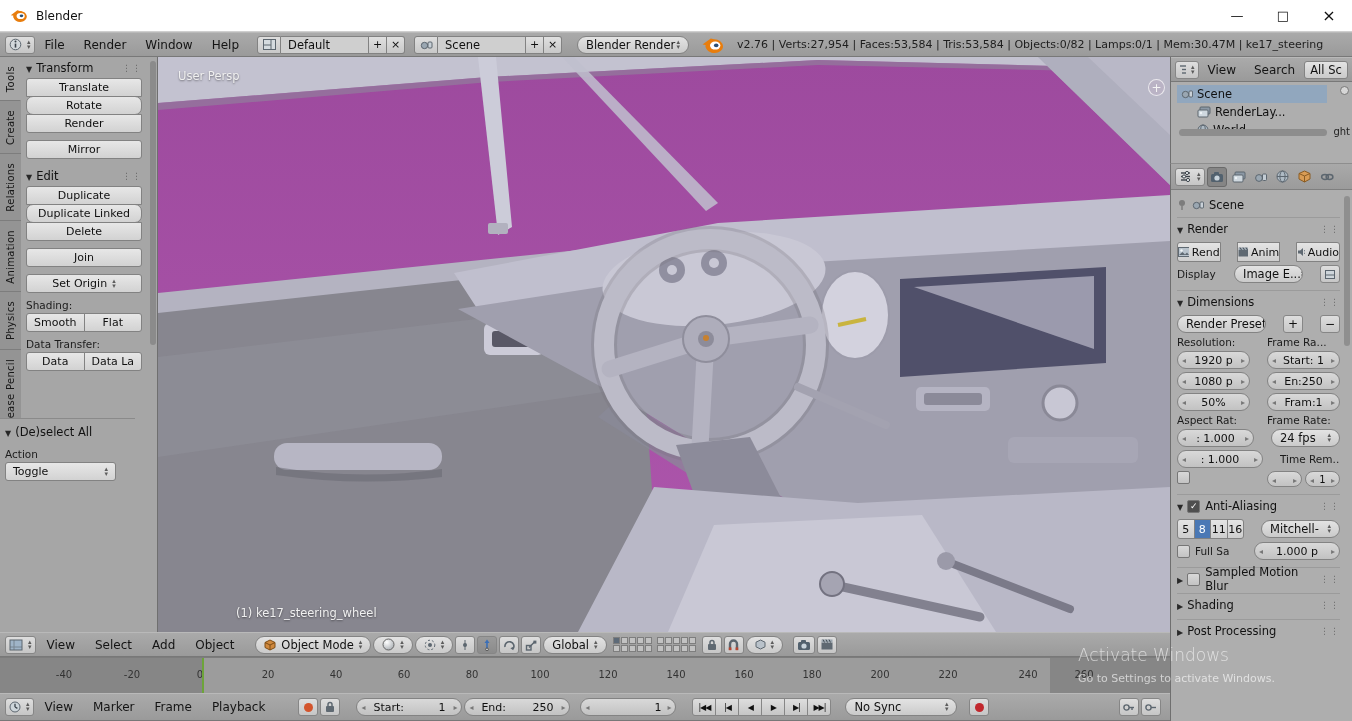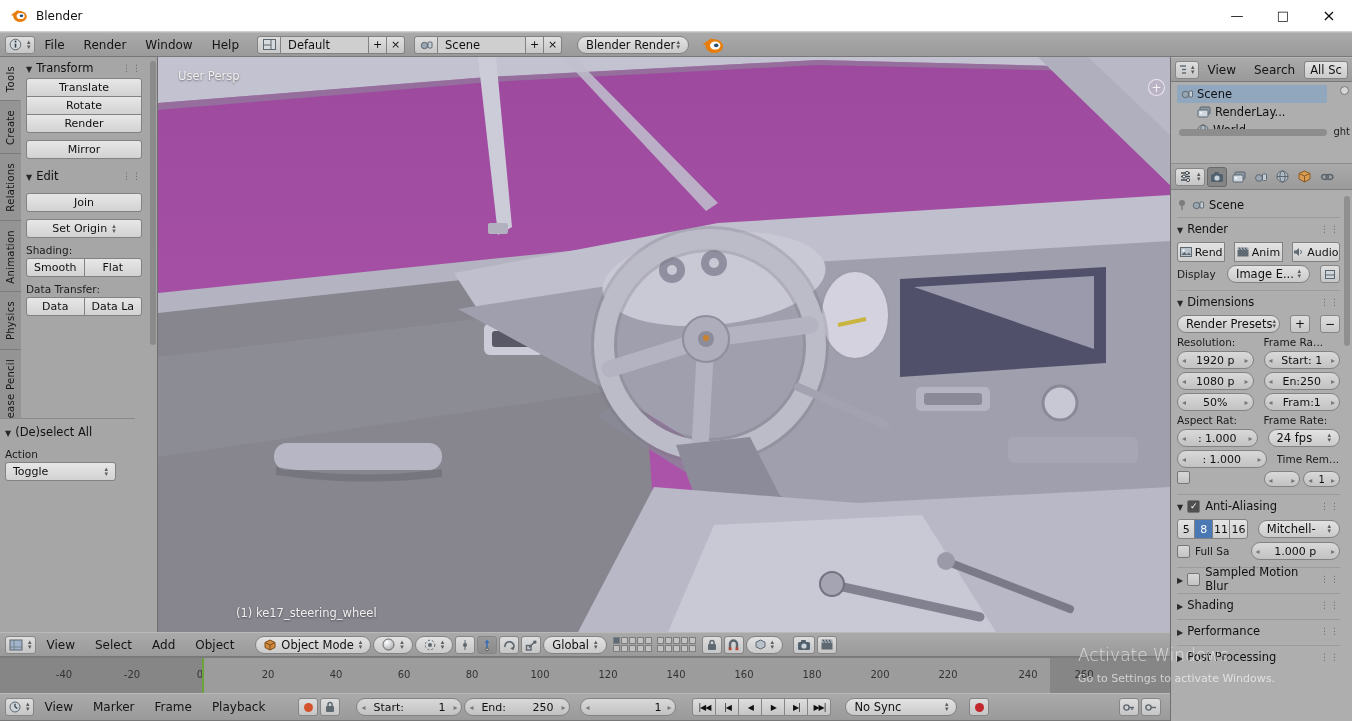--- a/index.html
+++ b/index.html
@@ -45,21 +45,21 @@
 
 
 .toolshelf{position:absolute;left:0;top:57px;width:158px;height:575px;background:#a6a6a6;border-right:1px solid #6f6f6f}
 .ts-tabs{position:absolute;left:0;top:0;width:21px;height:361px;background:#909090;border-right:1px solid #7b7b7b}
 .ts-tab{width:21px;padding:9px 0 8px;display:flex;justify-content:center;border-bottom:1px solid #7d7d7d;background:#949494;color:#161616}
 .ts-tab span{writing-mode:vertical-rl;transform:rotate(180deg);font-size:10px;letter-spacing:.3px}
 .ts-tab.active{background:#a6a6a6;border-right:1px solid #a6a6a6}
 .ts-panels{position:absolute;left:21px;top:0;width:129px;height:361px;padding:1px 8px 0 5px}
 .p-head{display:flex;align-items:center;height:20px;font-size:11.5px;color:#111}
 .tbtn{display:flex;align-items:center;justify-content:center;width:100%;height:19px;background:linear-gradient(#e7e7e7,#d2d2d2);border:1px solid #828282;border-radius:3px;font-size:11px;white-space:nowrap;overflow:hidden}
-.grp .tbtn{border-radius:0;margin-top:-1px}
+.grp .tbtn{border-radius:7px;margin-top:-1px}
 .grp .tbtn:first-child{border-radius:3px 3px 0 0;margin-top:0}
 .grp .tbtn:last-child{border-radius:0 0 3px 3px}
 .hpair{display:flex}
 .hpair .tbtn{border-radius:0;margin-left:-1px}
 .hpair .tbtn:first-child{border-radius:3px 0 0 3px;margin-left:0}
 .hpair .tbtn:last-child{border-radius:0 3px 3px 0}
 .slabel{font-size:10.5px;color:#1c1c1c;margin:6px 0 2px}
 .ts-scroll{position:absolute;right:1px;top:4px;width:6px;height:284px;background:#868686;border-radius:3px;opacity:.85}
 .ts-redo{position:absolute;left:0;top:361px;width:135px;border-top:1px solid #8a8a8a;padding:3px 19px 0 5px;background:#a6a6a6}.gap7{height:7px}
 
@@ -98,21 +98,21 @@
 .outl-clip{position:absolute;right:2px;bottom:2px;font-size:10px;color:#222}
 
 
 .props{position:absolute;left:1170px;top:163px;width:182px;height:558px;background:#aeaeae;border-left:1px solid #6f6f6f;border-top:1px solid #8e8e8e;overflow:hidden}
 .props-tabs{height:26px;display:flex;align-items:center;gap:2px;padding:0 4px;background:linear-gradient(#a9a9a9,#9b9b9b);border-bottom:1px solid #7f7f7f}
 .ptab{width:20px;height:20px;display:flex;align-items:center;justify-content:center;border-radius:3px}
 .ptab.active{background:#858585;border:1px solid #6a6a6a}
 .props-body{padding:3px 12px 0 6px}
 .props-crumb{display:flex;align-items:center;gap:5px;height:24px;font-size:11.5px}
 .p-section{border-top:1px solid #9b9b9b;padding:1px 0 4px}
-.prow{display:flex;align-items:center;gap:10px;margin:3px 0}
+.prow{display:flex;align-items:center;gap:17px;margin:3px 0}
 .col{flex:1;min-width:0}
 .plabel{font-size:10.5px;color:#1b1b1b;white-space:nowrap;overflow:hidden}
 .seg .btn2{flex:1;display:flex;align-items:center;justify-content:center;gap:3px;height:20px;background:linear-gradient(#e4e4e4,#cecece);border:1px solid #828282;font-size:11px;margin-left:-1px;white-space:nowrap;overflow:hidden}
 .seg .btn2:first-child{border-radius:3px 0 0 3px;margin-left:0}
 .seg .btn2:last-child{border-radius:0 3px 3px 0}
 .seg{display:flex;flex:1}
 .btn2.blue{background:#4a78b5;color:#fff}
 .sq{width:19px;flex:none}
 .field.tiny{padding:0 8px;min-width:26px;height:16px;font-size:10px}
 .props-scroll{position:absolute;right:2px;top:32px;width:6px;height:150px;background:#8a8a8a;border-radius:3px;opacity:.85}
@@ -190,20 +190,21 @@
     </div>
 
     <span style="margin-left:12px;display:flex">
       <svg width="22" height="18" viewBox="0 0 22 18">
           <path d="M3.5,10 C3.5,6.3 7.3,3.2 12,3.2 C16.7,3.2 21,6.4 21,10.3 C21,14.2 17.1,17 12.7,17 C8.2,17 4.7,14.5 3.5,10.9 Z" fill="#e87d0d"></path>
           <ellipse cx="13.2" cy="9.6" rx="5.2" ry="4" fill="#fff"></ellipse>
           <ellipse cx="14.2" cy="9.4" rx="2.3" ry="1.8" fill="#2a4f75"></ellipse>
           <path d="M0.5,8.6 L8.8,2.4 L12,3.3 L5,9.3 Z" fill="#e87d0d"></path>
         </svg>
     </span>
+    <span class="stats">v2.76 | Verts:27,954 | Faces:53,584 | Tris:53,584 | Objects:0/82 | Lamps:0/1 | Mem:30.47M | ke17_steering</span>
   </div>
 
   <div class="toolshelf">
     <div class="ts-tabs">
       <div class="ts-tab active">
           <span>Tools</span>
         </div>
       <div class="ts-tab">
           <span>Create</span>
         </div>
@@ -233,20 +234,25 @@
         <div class="tbtn">Render</div>
       </div>
       <div class="gap7"></div>
       <div class="tbtn">Mirror</div>
 
       <div class="gap7"></div>
       <div class="p-head">
         <span class="tri"></span>
         <span>Edit</span>
         <span class="grip"></span>
+      </div>
+      <div class="grp">
+        <div class="tbtn">Duplicate</div>
+        <div class="tbtn">Duplicate Linked</div>
+        <div class="tbtn">Delete</div>
       </div>
       <div class="gap7"></div>
       <div class="tbtn">Join</div>
       <div class="gap7"></div>
       <div class="tbtn">
         <span>Set Origin</span>
           <span class="dd"></span>
       </div>
       <div class="slabel">Shading:</div>
       <div class="hpair">
@@ -853,27 +859,20 @@
       <div class="p-section">
         <div class="p-head">
           <span class="tri closed"></span>
           <span>Shading</span>
           <span class="grip"></span>
         </div>
       </div>
       <div class="p-section">
         <div class="p-head">
           <span class="tri closed"></span>
-          <span>Performance</span>
-          <span class="grip"></span>
-        </div>
-      </div>
-      <div class="p-section">
-        <div class="p-head">
-          <span class="tri closed"></span>
           <span>Post Processing</span>
           <span class="grip"></span>
         </div>
       </div>
     </div>
     <div class="props-scroll"></div>
   </div>
 
   <div class="watermark">
     <div class="l1">Activate Windows</div>

